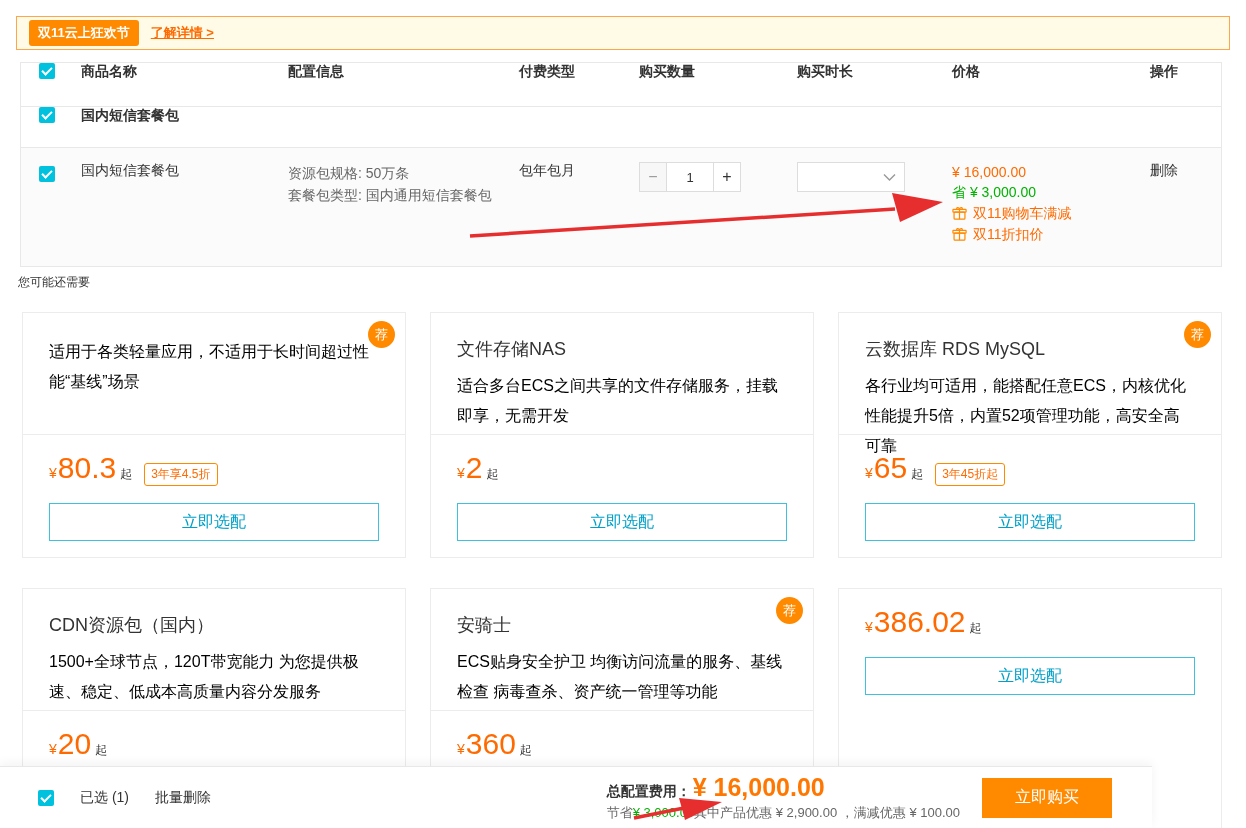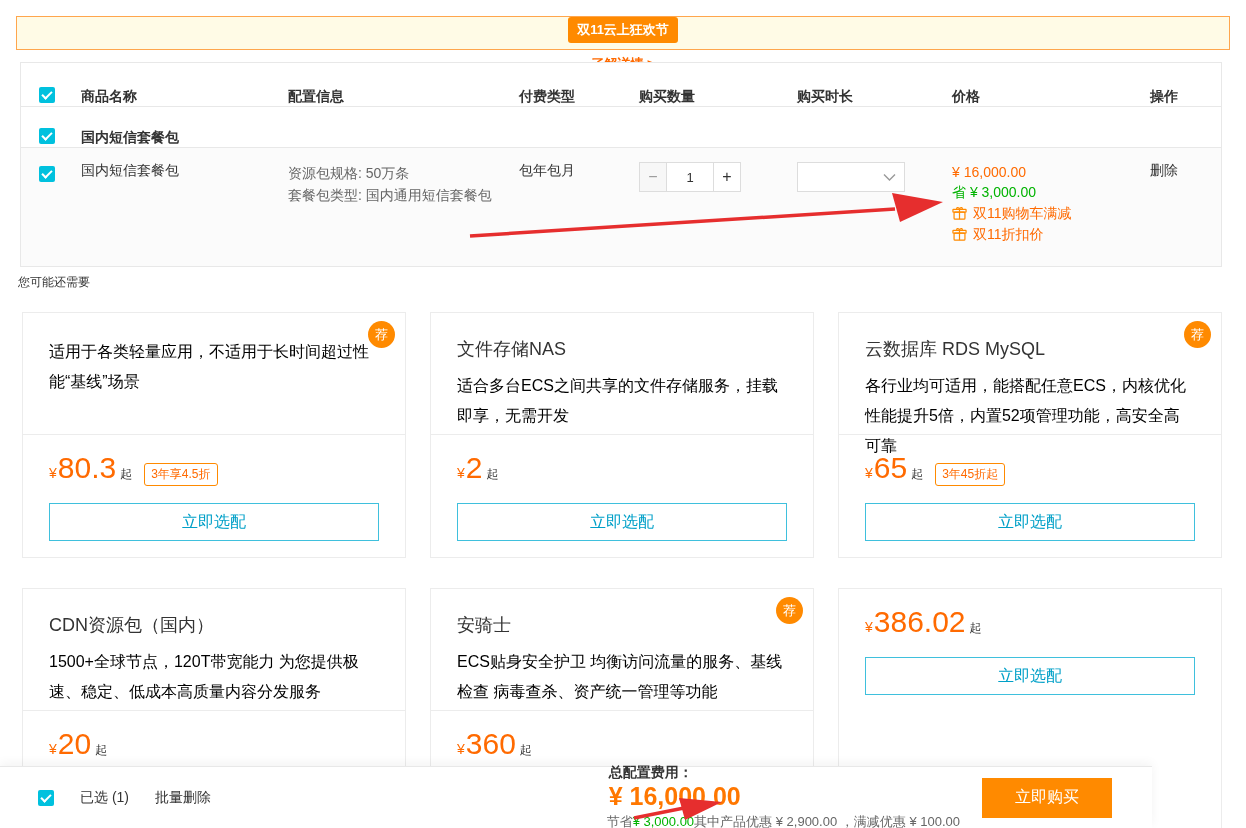--- a/index.html
+++ b/index.html
@@ -8,32 +8,32 @@
     font-family:"Liberation Sans","DejaVu Sans",sans-serif;
     background:#fff; color:#333; overflow:hidden; position:relative;
     font-size:14px;
   }
   .page { position:relative; width:1246px; height:828px; overflow:hidden; }
 
   
   .banner {
     position:absolute; left:16px; top:16px; width:1214px; height:34px;
     background:#fffbe6; border:1px solid #ffa64d; display:flex; align-items:center;
-    padding:0 12px; gap:12px;flex-direction:column;
+    padding:0 12px; gap:12px;
   }
   .banner-badge {
     background:#ff8a00; color:#fff; font-size:13px; font-weight:bold;
     padding:4px 9px; border-radius:3px; white-space:nowrap;
   }
   .banner-text { color:#ff6a00; font-size:13px; white-space:nowrap; }
   .banner-link { color:#ff6a00; font-size:13px; font-weight:bold; text-decoration:underline; cursor:pointer; white-space:nowrap; }
 
   
   .cart { position:absolute; left:20px; top:62px; width:1202px; border:1px solid #e8e8e8; background:#fff; }
-  .trow { display:flex; align-items:flex-end; }
+  .trow { display:flex; align-items:flex-start; }
   .thead { height:44px; border-bottom:1px solid #e8e8e8; font-weight:600; }
   .tgroup { height:41px; border-bottom:1px solid #e8e8e8; font-weight:600; }
   .titem { align-items:flex-start; padding:14px 0 22px; background:#fbfbfb; }
   .c0{width:60px; padding-left:18px; flex:none;}
   .c1{width:207px; flex:none;}
   .c2{width:231px; flex:none;}
   .c3{width:120px; flex:none;}
   .c4{width:158px; flex:none;}
   .c5{width:155px; flex:none;}
   .c6{width:198px; flex:none;}
@@ -85,21 +85,21 @@
     background:#ff8a00; color:#fff; font-size:13px; display:flex; align-items:center; justify-content:center; }
 
   
   .bottom-bar { position:absolute; left:0; bottom:0; width:1152px; height:62px; background:#fff;
     border-top:1px solid #e8e8e8; box-shadow:0 -3px 10px rgba(0,0,0,.05); z-index:40;
     display:flex; align-items:center; }
   .bb-left { display:flex; align-items:center; gap:26px; padding-left:38px; flex:1; }
   .bb-link { color:#333; cursor:pointer; }
   .bb-right { display:flex; align-items:center; }
   .totals { text-align:right; margin-right:22px; }
-  .total-line { display:flex; align-items:baseline; justify-content:flex-start;flex-direction:column; }
+  .total-line { display:flex; align-items:baseline; justify-content:flex-start; }
   .total-label { font-weight:bold; color:#333; font-size:14px; }
   .total-amount { color:#ff7700; font-size:25px; font-weight:bold; margin-left:2px; }
   .save-line { font-size:13px; color:#666; margin-top:2px; }
   .save-amt { color:#00b300; }
   .buy-btn { width:130px; height:40px; background:#ff8a00; color:#fff; border:none; font-size:16px;
     cursor:pointer; margin-right:40px; }
 
   .arrow-svg { position:absolute; z-index:50; pointer-events:none; }
 </style>
 </head>

